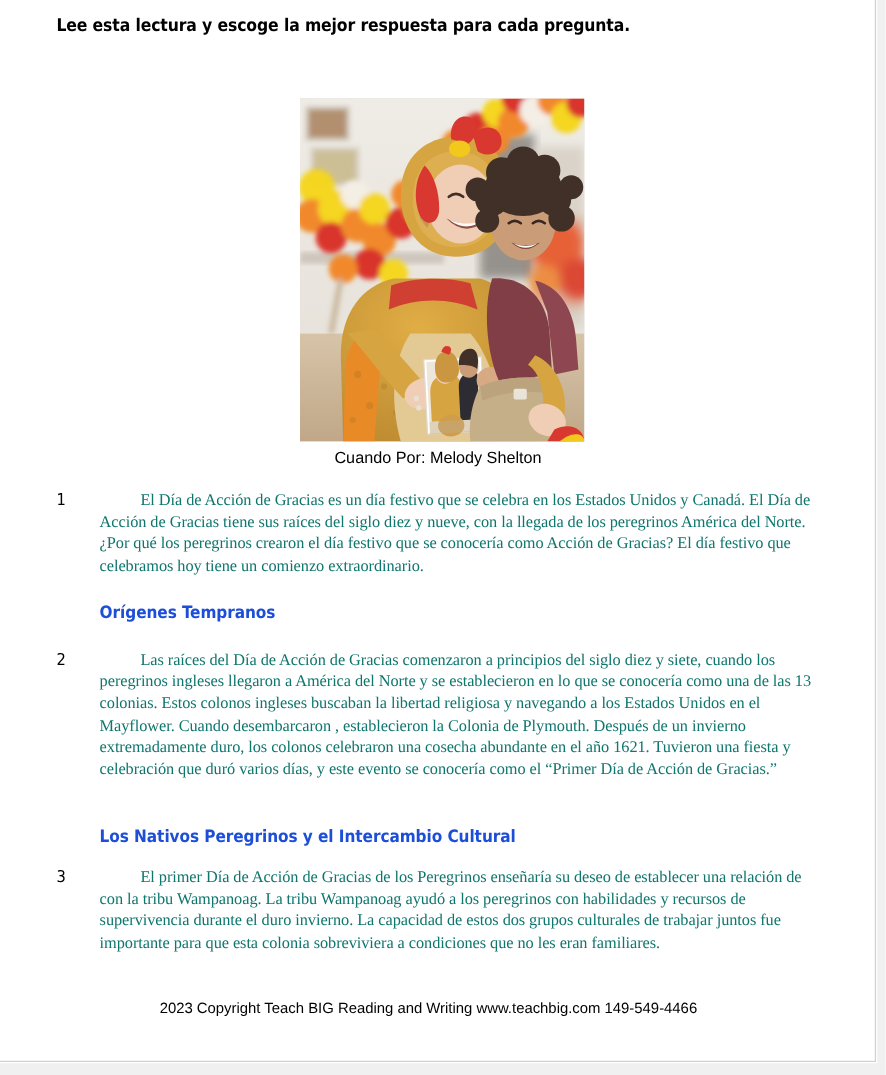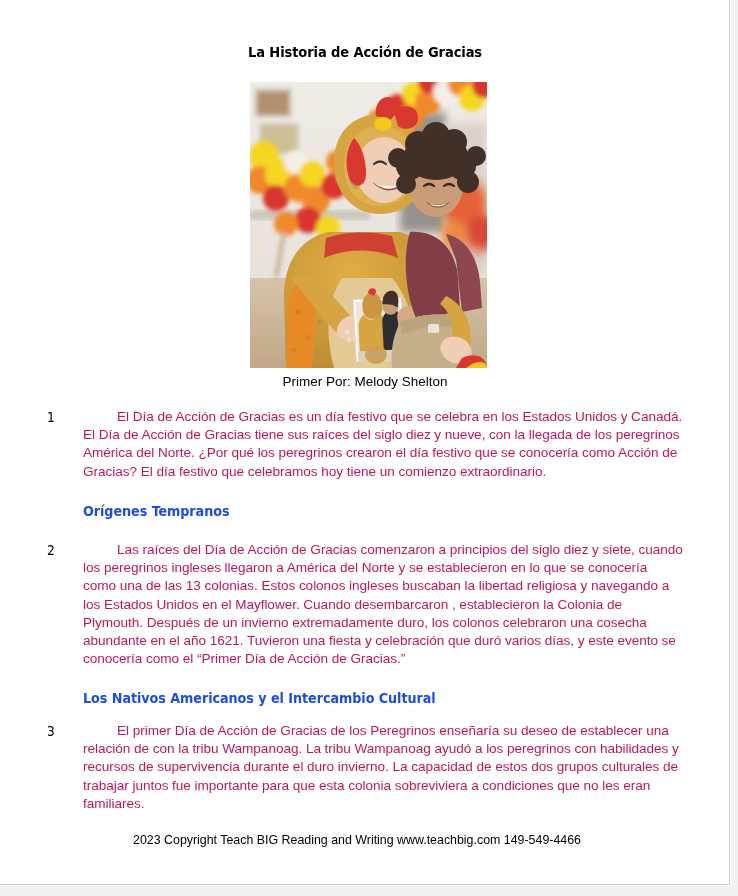--- a/index.html
+++ b/index.html
@@ -105,24 +105,24 @@
     font-family: "Liberation Sans", sans-serif;
     font-size: 13.5px;
     color: #000000;
   }
 
   
   .para {
     position: absolute;
     left: 83px;
     width: 600px;
-    font-family: Liberation Sans, sans-serif;
+    font-family: Liberation Serif, serif;
     font-size: 13.6px;
     line-height: 18.2px;
-    color: #be185d;
+    color: #0f766e;
     text-align: left;
     letter-spacing: -0.05px;
   }
   .para .lead { display: inline-block; width: 34px; }
 
   .para-num {
     position: absolute;
     left: 47px;
     font-family: "DejaVu Sans Condensed", "Liberation Sans Narrow", "Liberation Sans", sans-serif;
     font-size: 13.6px;
@@ -161,22 +161,22 @@
 </head>
 <body>
 
 <div class="page">
   <div class="sheet"></div>
   <div class="gutter-right"></div>
   <div class="gutter-bottom"></div>
 
   <div class="content">
 
-
-    <div class="doc-heading" id="reading-title">La Historia de Acción de Gracias</div>
+    <div class="doc-heading" id="instruction-line">Lee esta lectura y escoge la mejor respuesta para cada pregunta.</div>
+
 
     <div class="photo-wrap">
       <div class="photo">
         <svg width="237" height="286" viewBox="0 0 237 286" xmlns="http://www.w3.org/2000/svg">
           <defs>
             <linearGradient id="wallg" x1="0" y1="0" x2="0" y2="1">
               <stop offset="0" stop-color="#efece6"></stop>
               <stop offset="1" stop-color="#e4ded4"></stop>
             </linearGradient>
             <linearGradient id="floorg" x1="0" y1="0" x2="0" y2="1">
@@ -357,31 +357,31 @@
           <ellipse cx="206" cy="268" rx="16" ry="13" fill="#f0cdb4" transform="rotate(24 206 268)"></ellipse>
 
           <path d="M212 276 C224 270 236 274 237 286 L206 286 Z" fill="#d8322a"></path>
           <path d="M222 282 C230 278 237 280 237 286 L216 286 Z" fill="#f2c716"></path>
 
           <rect x="0" y="0" width="237" height="286" fill="#ffffff" opacity="0.03"></rect>
         </svg>
       </div>
     </div>
 
-    <div class="caption">Primer Por: Melody Shelton</div>
+    <div class="caption">Cuando Por: Melody Shelton</div>
 
     <div class="para-num" id="para-1-num">1</div>
     <div class="para" id="para-1"><span class="lead"></span><span>El Día de Acción de Gracias es un día festivo que se celebra en los Estados Unidos y Canadá. El Día de Acción de Gracias tiene sus raíces del siglo diez y nueve, con la llegada de los peregrinos América del Norte. ¿Por qué los peregrinos crearon el día festivo que se conocería como Acción de Gracias?  El día festivo que celebramos hoy tiene un comienzo extraordinario.</span></div>
 
     <div class="subheading" id="subheading-1">Orígenes Tempranos</div>
 
     <div class="para-num" id="para-2-num">2</div>
     <div class="para" id="para-2"><span class="lead"></span><span>Las raíces del Día de Acción de Gracias comenzaron a principios del siglo diez y siete, cuando los peregrinos ingleses llegaron a América del Norte y se establecieron en lo que se conocería como una de las 13 colonias.  Estos colonos ingleses buscaban la libertad religiosa y navegando a los Estados Unidos en el Mayflower. Cuando desembarcaron , establecieron la Colonia de Plymouth. Después de un invierno extremadamente duro, los colonos celebraron una cosecha abundante en el año 1621.  Tuvieron una fiesta y celebración que duró varios días, y este evento se conocería como el “Primer Día de Acción de Gracias.”</span></div>
 
-    <div class="subheading" id="subheading-2">Los Nativos Americanos y el Intercambio Cultural</div>
+    <div class="subheading" id="subheading-2">Los Nativos Peregrinos y el Intercambio Cultural</div>
 
     <div class="para-num" id="para-3-num">3</div>
     <div class="para" id="para-3"><span class="lead"></span><span>El primer Día de Acción de Gracias de los Peregrinos enseñaría su deseo de establecer una relación de con la tribu Wampanoag. La tribu Wampanoag ayudó a los peregrinos con habilidades y recursos de supervivencia durante el duro invierno.  La capacidad de estos dos grupos culturales de trabajar juntos fue importante para que esta colonia sobreviviera a condiciones que no les eran familiares.</span></div>
 
     <div class="footer">2023 Copyright Teach BIG Reading and Writing www.teachbig.com 149-549-4466</div>
 
   </div>
 </div>
 
 </body></html>

